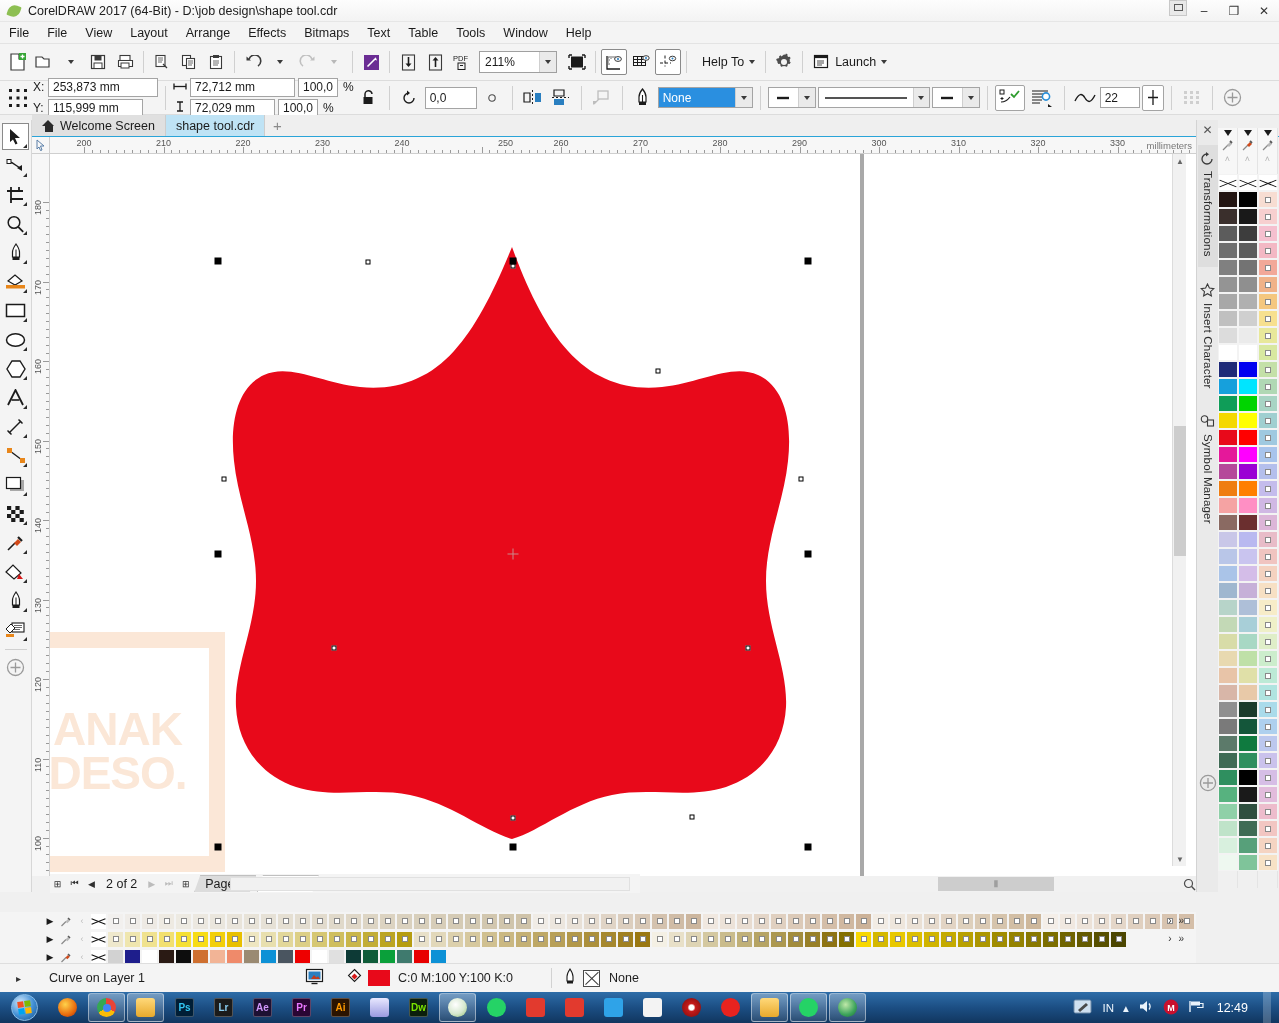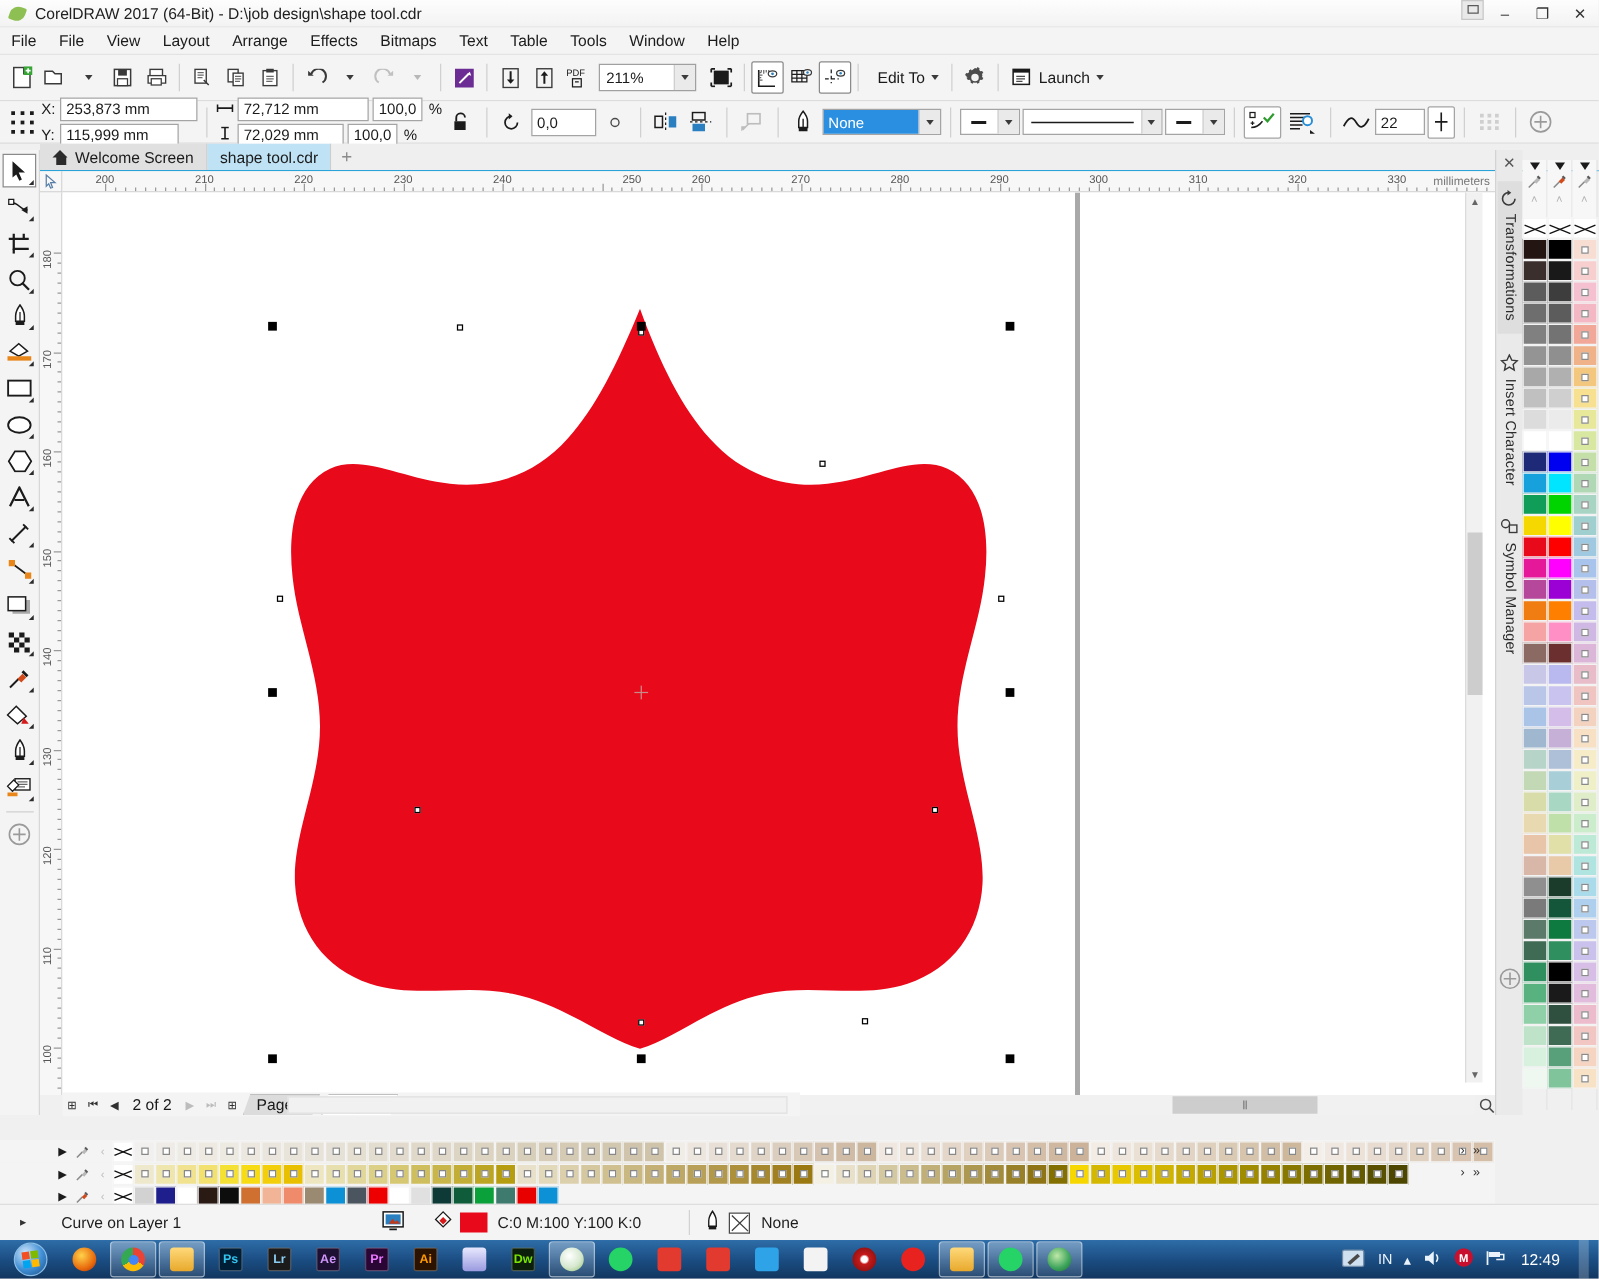--- a/index.html
+++ b/index.html
@@ -514,21 +514,21 @@
     </div>
     <div class="tb-btn" style="border:1px solid #8a8a8a;background:#fff">
       <svg width="18" height="16" viewBox="0 0 18 16">
           <path d="M1 9h11M6 1.5v11" stroke="#1b1b1b" stroke-dasharray="3 2"></path>
           <ellipse cx="13.5" cy="4.5" rx="3.2" ry="2.3" fill="#fff" stroke="#3a3a3a"></ellipse>
           <circle cx="13.5" cy="4.5" r="1" fill="#2a7fc0"></circle>
         </svg>
     </div>
     <div class="tb-sep"></div>
     <div class="tb-textbtn">
-      <span class="tb-label">Edit To</span>
+      <span class="tb-label">Help To</span>
       <span class="caret"></span>
     </div>
     <div class="tb-sep"></div>
     <div class="tb-btn">
       <svg width="18" height="18" viewBox="0 0 18 18">
           <path d="M9 1.4l1.3.3.7-1.1 1.6 1-.2 1.3 1 1 1.3-.2 1 1.6-1.1.7.3 1.3-.3 1.3 1.1.7-1 1.6-1.3-.2-1 1 .2 1.3-1.6 1-.7-1.1-1.3.3-1.3-.3-.7 1.1-1.6-1 .2-1.3-1-1-1.3.2-1-1.6 1.1-.7L2.4 9l-.3-1.3L1 7l1-1.6 1.3.2 1-1-.2-1.3 1.6-1 .7 1.1z" fill="#4d4d4d"></path>
           <circle cx="9" cy="9" r="3" fill="#f4f4f4"></circle>
         </svg>
     </div>
     <div class="tb-sep"></div>
@@ -1155,20 +1155,26 @@
       <div class="tick" style="top: 699.9px; width: 3px;"></div>
       <div class="tick" style="top: 707.85px; width: 3px;"></div>
       <div class="tick" style="top: 715.8px; width: 3px;"></div>
     </div>
 
   <div class="canvas-wrap">
     <div class="page-shadow"></div>
     <div class="page-edge-r"></div>
     <div class="outside"></div>
 
+    <div class="watermark">
+      <div class="inner">
+        <div class="l1">ANAK</div>
+        <div class="l2">DESO.</div>
+      </div>
+    </div>
 
     <svg class="blossom" width="600" height="620" viewBox="0 0 600 620">
       <path d="M302 8
                C 318 52 336 88 358 112
                C 383 140 416 152 452 148
                C 490 144 522 124 548 136
                C 576 149 582 186 578 222
                C 574 262 556 300 556 342
                C 556 388 578 428 576 468
                C 574 506 552 536 516 548

